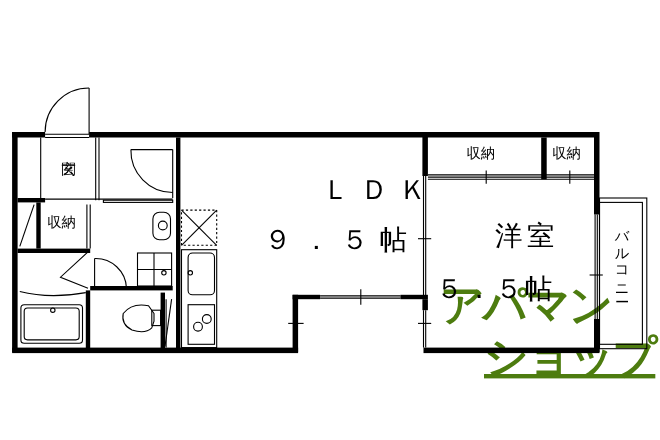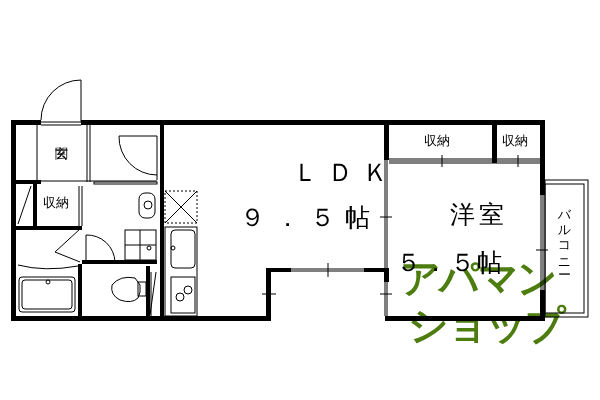--- a/index.html
+++ b/index.html
@@ -9,21 +9,21 @@
   .lbl { position: absolute; color: #000; white-space: nowrap; line-height: 1; }
   .big { font-size: 25px; letter-spacing: 10px; }
   .small { font-size: 13px; text-align: right; }
   .vert { writing-mode: vertical-rl; font-size: 13px; letter-spacing: 2px; }
   .wm { position: absolute; color: #4d7c0f; font-weight: bold; font-size: 40px; line-height: 1; letter-spacing: -2px; }
 </style>
 </head>
 <body>
 
 <div class="wm" style="left:400px; top:258px;">アパマン</div>
-<div class="wm" style="left:408px; top:305px;">ショップ</div>
+<div class="wm" style="left:440px; top:305px;text-decoration:underline;">ショップ</div>
 
 <svg width="600" height="400" viewBox="0 0 600 400">
   <g fill="#000">
 
     <rect x="11" y="120" width="5" height="200"></rect>
     <rect x="11" y="120" width="30" height="5"></rect>
     <rect x="81" y="120" width="308" height="5"></rect>
     <rect x="11" y="316" width="260" height="5"></rect>
 
     <rect x="384" y="120" width="5" height="40"></rect>

